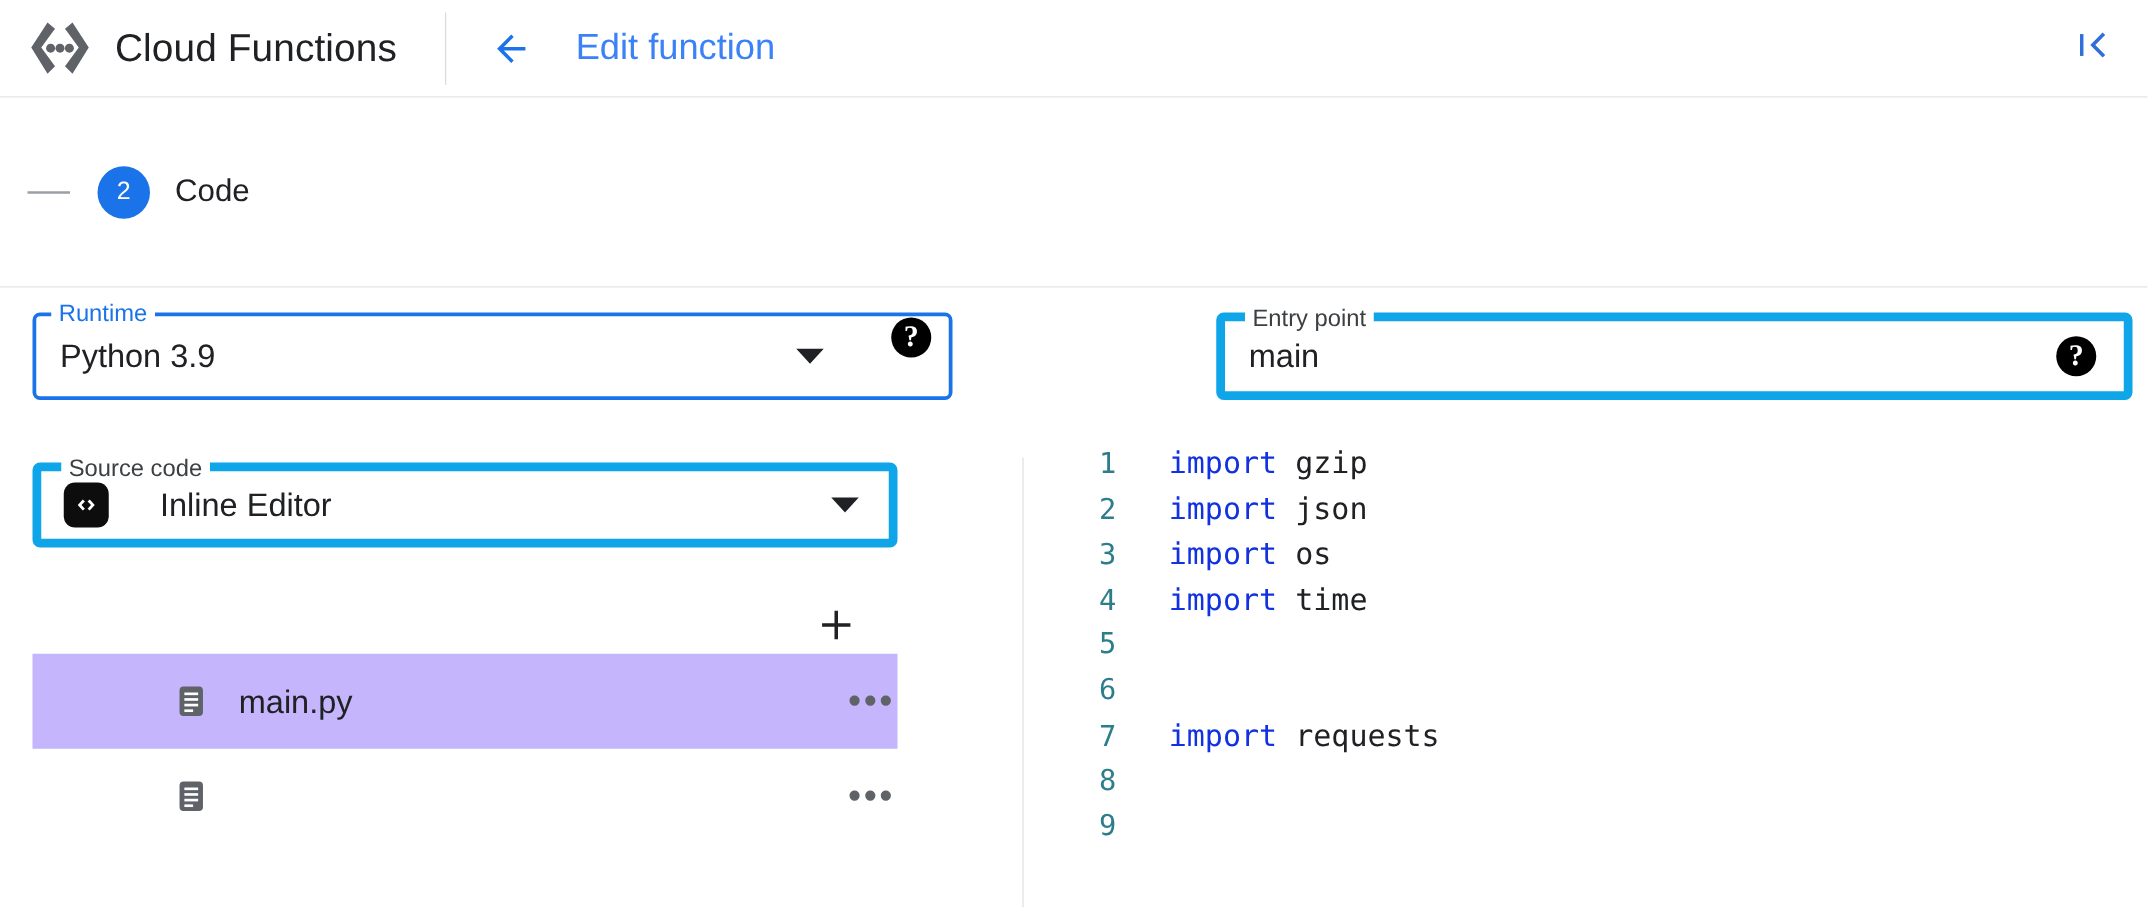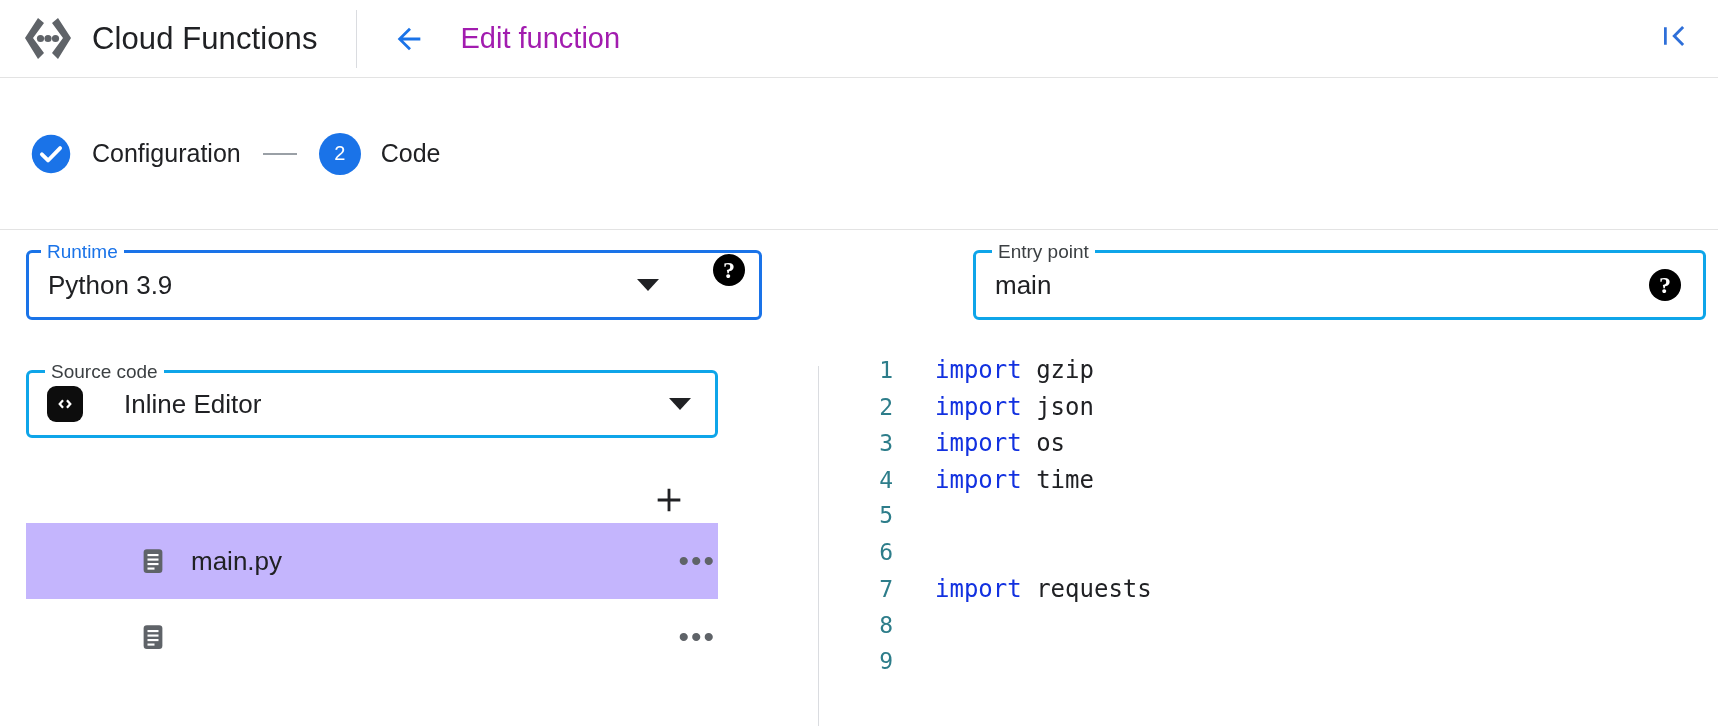--- a/index.html
+++ b/index.html
@@ -26,21 +26,21 @@
   }
   .header-divider {
     width:1px; height:58px; background:#dadce0; margin-left:38px; margin-right:0;
   }
   .back-btn {
     width:52px; height:52px; margin-left:26px;
     display:flex; align-items:center; justify-content:center;
     border-radius:50%; cursor:pointer;
   }
   .page-subtitle {
-    font-size: 29px; color:#a21caf; font-weight:400;
+    font-size: 29px; color:#3b82f6; font-weight:400;
     margin-left:26px; white-space:nowrap;
   }
   .collapse-btn {
     position:absolute; right:22px; top:14px;
     width:44px; height:44px; display:flex; align-items:center; justify-content:center;
     cursor:pointer; border-radius:50%;
   }
 
   
   .stepper {
@@ -66,21 +66,21 @@
 
   
   .body-area { position:absolute; left:0; top:231px; width:1718px; height:495px; }
 
   .col-left { position:absolute; left:0; top:0; width:818px; height:495px; }
   .col-right { position:absolute; left:819px; top:0; width:899px; height:495px; }
 
   
   .field {
     position:absolute;
-    border:3px solid #0ea5e9; border-radius:6px;
+    border:7px solid #0ea5e9; border-radius:6px;
     background:#fff;
   }
   .field.focused {
     border:3px solid #1a73e8;
   }
   .field-legend {
     position:absolute; top:-11px; left:16px;
     background:#fff; padding:0 6px;
     font-size:19px; color:#3c4043; font-weight:400;
     white-space:nowrap; line-height:20px;
@@ -194,29 +194,20 @@
 
     <div class="collapse-btn">
       <svg width="30" height="30" viewBox="0 0 24 24">
         <rect x="4" y="5" width="2.2" height="14" fill="#2e6fd9"></rect>
         <path d="M18.5 5.6 L12.2 12 L18.5 18.4" stroke="#2e6fd9" stroke-width="2.3" fill="none" stroke-linecap="square"></path>
       </svg>
     </div>
   </div>
 
   <div class="stepper">
-    <div class="step step-1">
-      <span class="step-check">
-        <svg width="42" height="42" viewBox="0 0 24 24">
-          <circle cx="12" cy="12" r="11" fill="#1a73e8"></circle>
-          <path d="M6.8 12.2 L10.3 15.7 L17.2 8.6" stroke="#fff" stroke-width="2.2" fill="none" stroke-linecap="round" stroke-linejoin="round"></path>
-        </svg>
-      </span>
-      <span class="step-label">Configuration</span>
-    </div>
 
     <div class="step-connector"></div>
 
     <div class="step">
       <span class="step-circle">2</span>
       <span class="step-label">Code</span>
     </div>
   </div>
 
   <div class="body-area">

